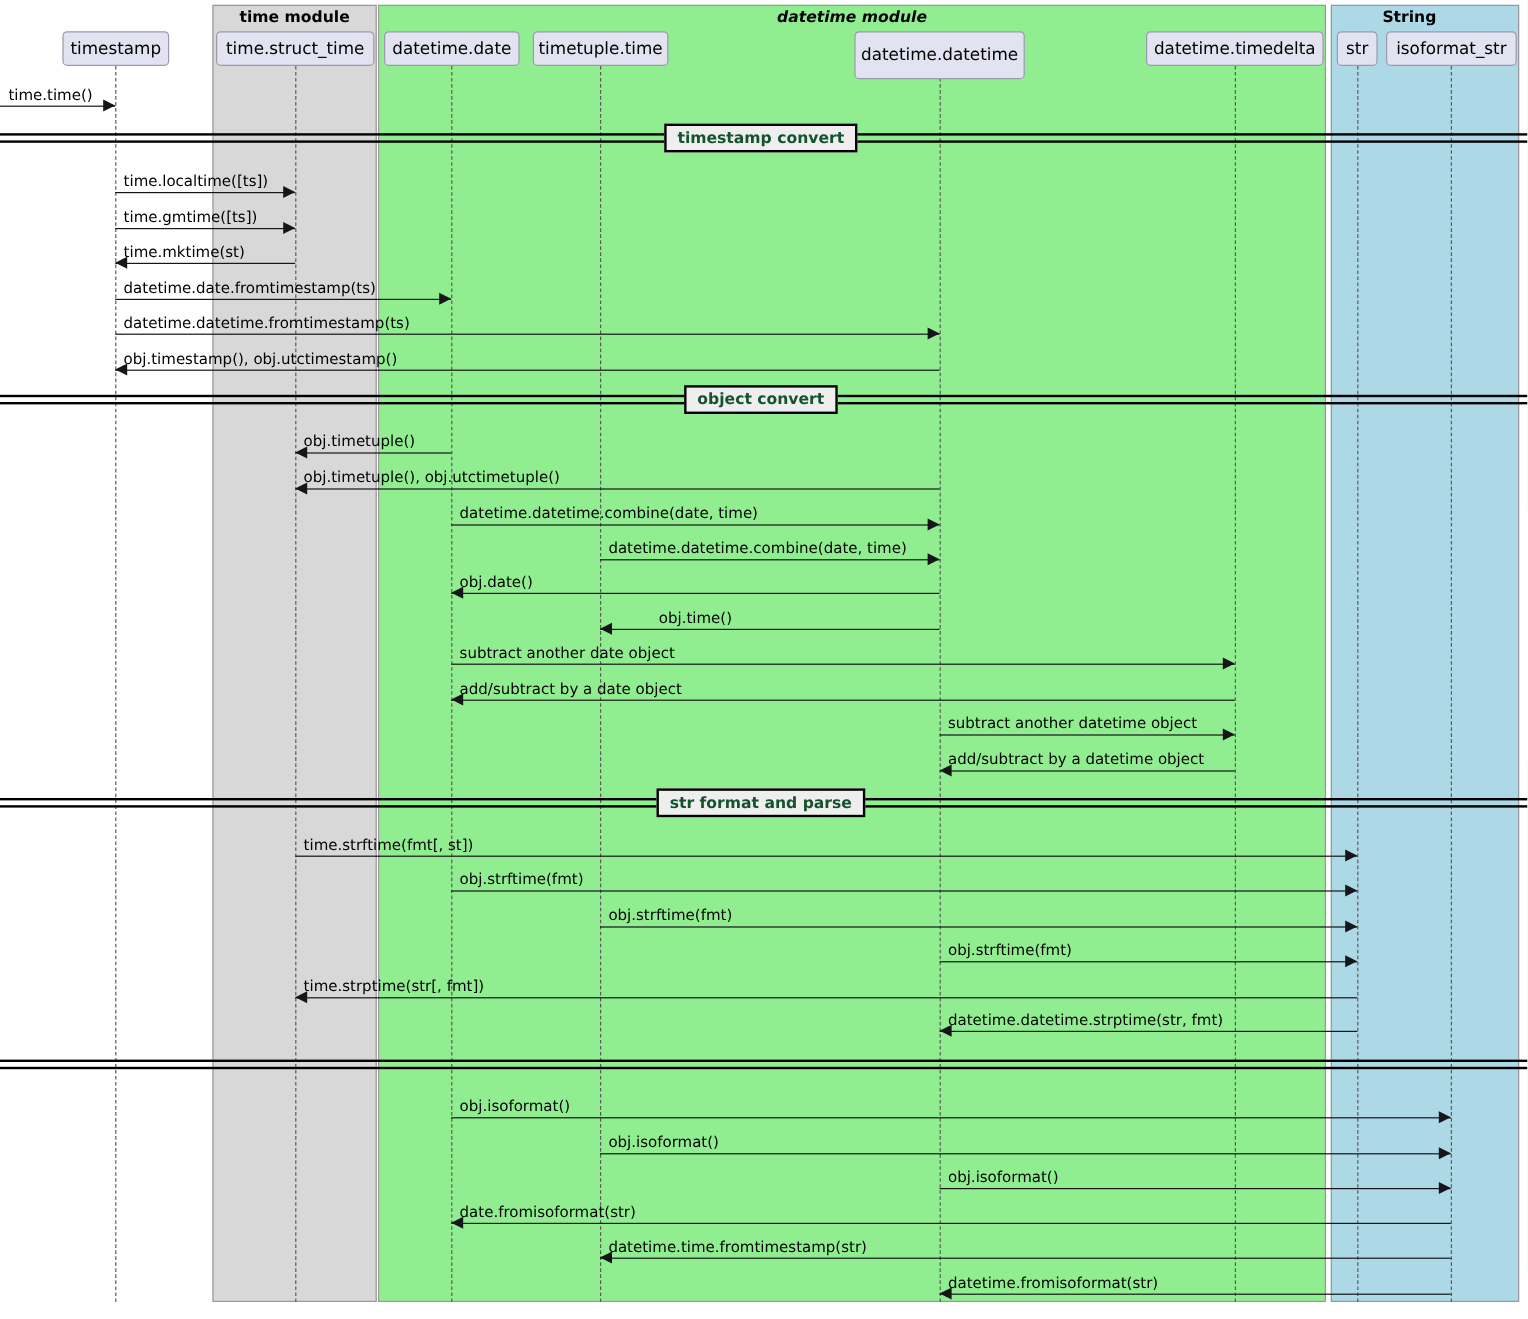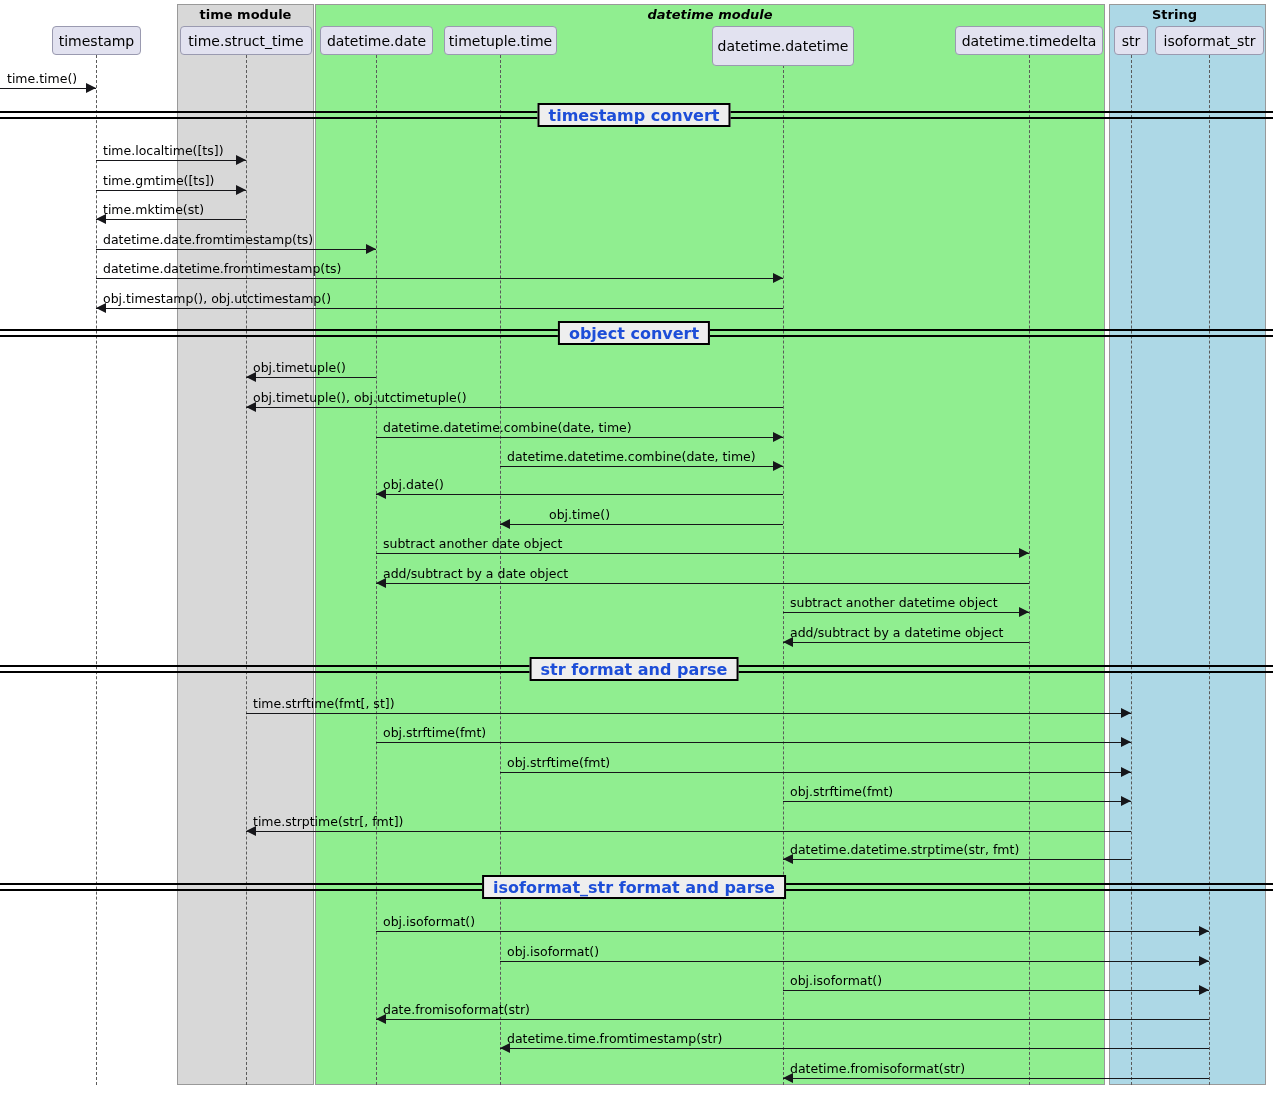--- a/index.html
+++ b/index.html
@@ -17,21 +17,21 @@
   .participant{position:absolute;box-sizing:border-box;background:#E2E2F0;border:1px solid #9a9ab0;
     border-radius:4px;font-size:14px;color:#000;display:flex;align-items:center;justify-content:center;
     white-space:nowrap;}
 
   
   .divider{position:absolute;left:0;width:1273px;height:8px;}
   .divider .l1,.divider .l2{position:absolute;left:0;width:1273px;height:2px;background:#000;}
   .divider .l1{top:0;}
   .divider .l2{top:6px;}
   .divider-label{position:absolute;box-sizing:border-box;background:#EEEEEE;border:2px solid #000;
-    font-weight:bold;font-size:16px;color:#1d4ed8;display:flex;align-items:center;justify-content:center;
+    font-weight:bold;font-size:13px;color:#14532d;display:flex;align-items:center;justify-content:center;
     white-space:nowrap;height:24px;padding:0 9px;transform:translate(-50%,0);}
 
   
   .msg-line{position:absolute;height:0;border-top:1px solid #16161a;}
   .msg-label{position:absolute;font-size:12.5px;color:#000;white-space:nowrap;}
   .arrow{position:absolute;width:0;height:0;}
   .arrow.right{border-top:5px solid transparent;border-bottom:5px solid transparent;border-left:10px solid #16161a;}
   .arrow.left{border-top:5px solid transparent;border-bottom:5px solid transparent;border-right:10px solid #16161a;}
 </style>
 </head>
@@ -159,14 +159,13 @@
     <div class="divider-label" style="left: 634px; top: 321px;">object convert</div>
     <div class="divider" style="top: 665px;">
       <div class="l1"></div>
       <div class="l2"></div>
     </div>
     <div class="divider-label" style="left: 634px; top: 657px;">str format and parse</div>
     <div class="divider" style="top: 883px;">
       <div class="l1"></div>
       <div class="l2"></div>
     </div>
-    <div class="divider-label" style="left: 634px; top: 875px;">isoformat_str format and parse</div>
   </div>
 
 </body></html>

